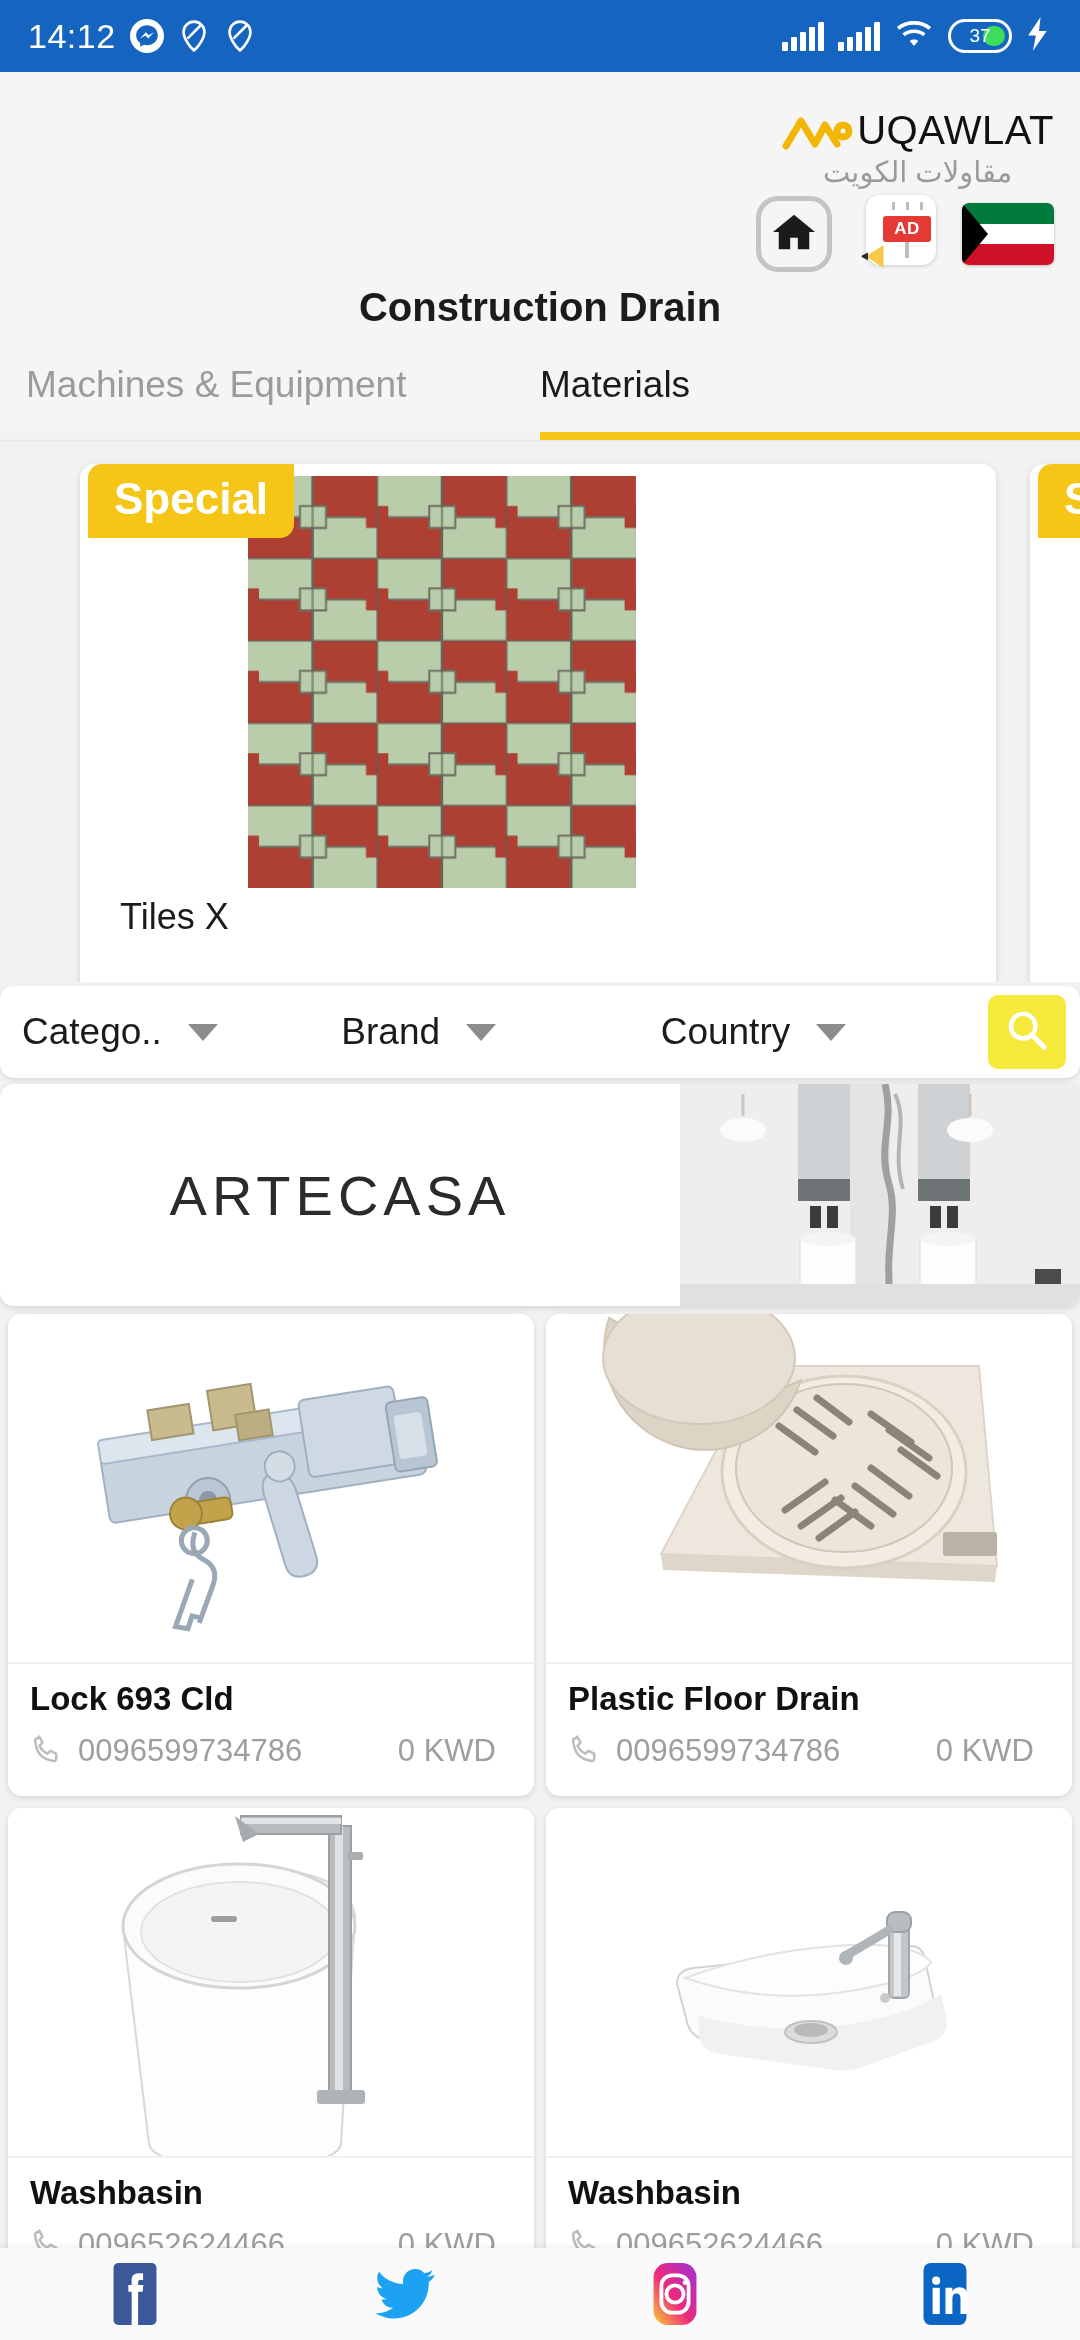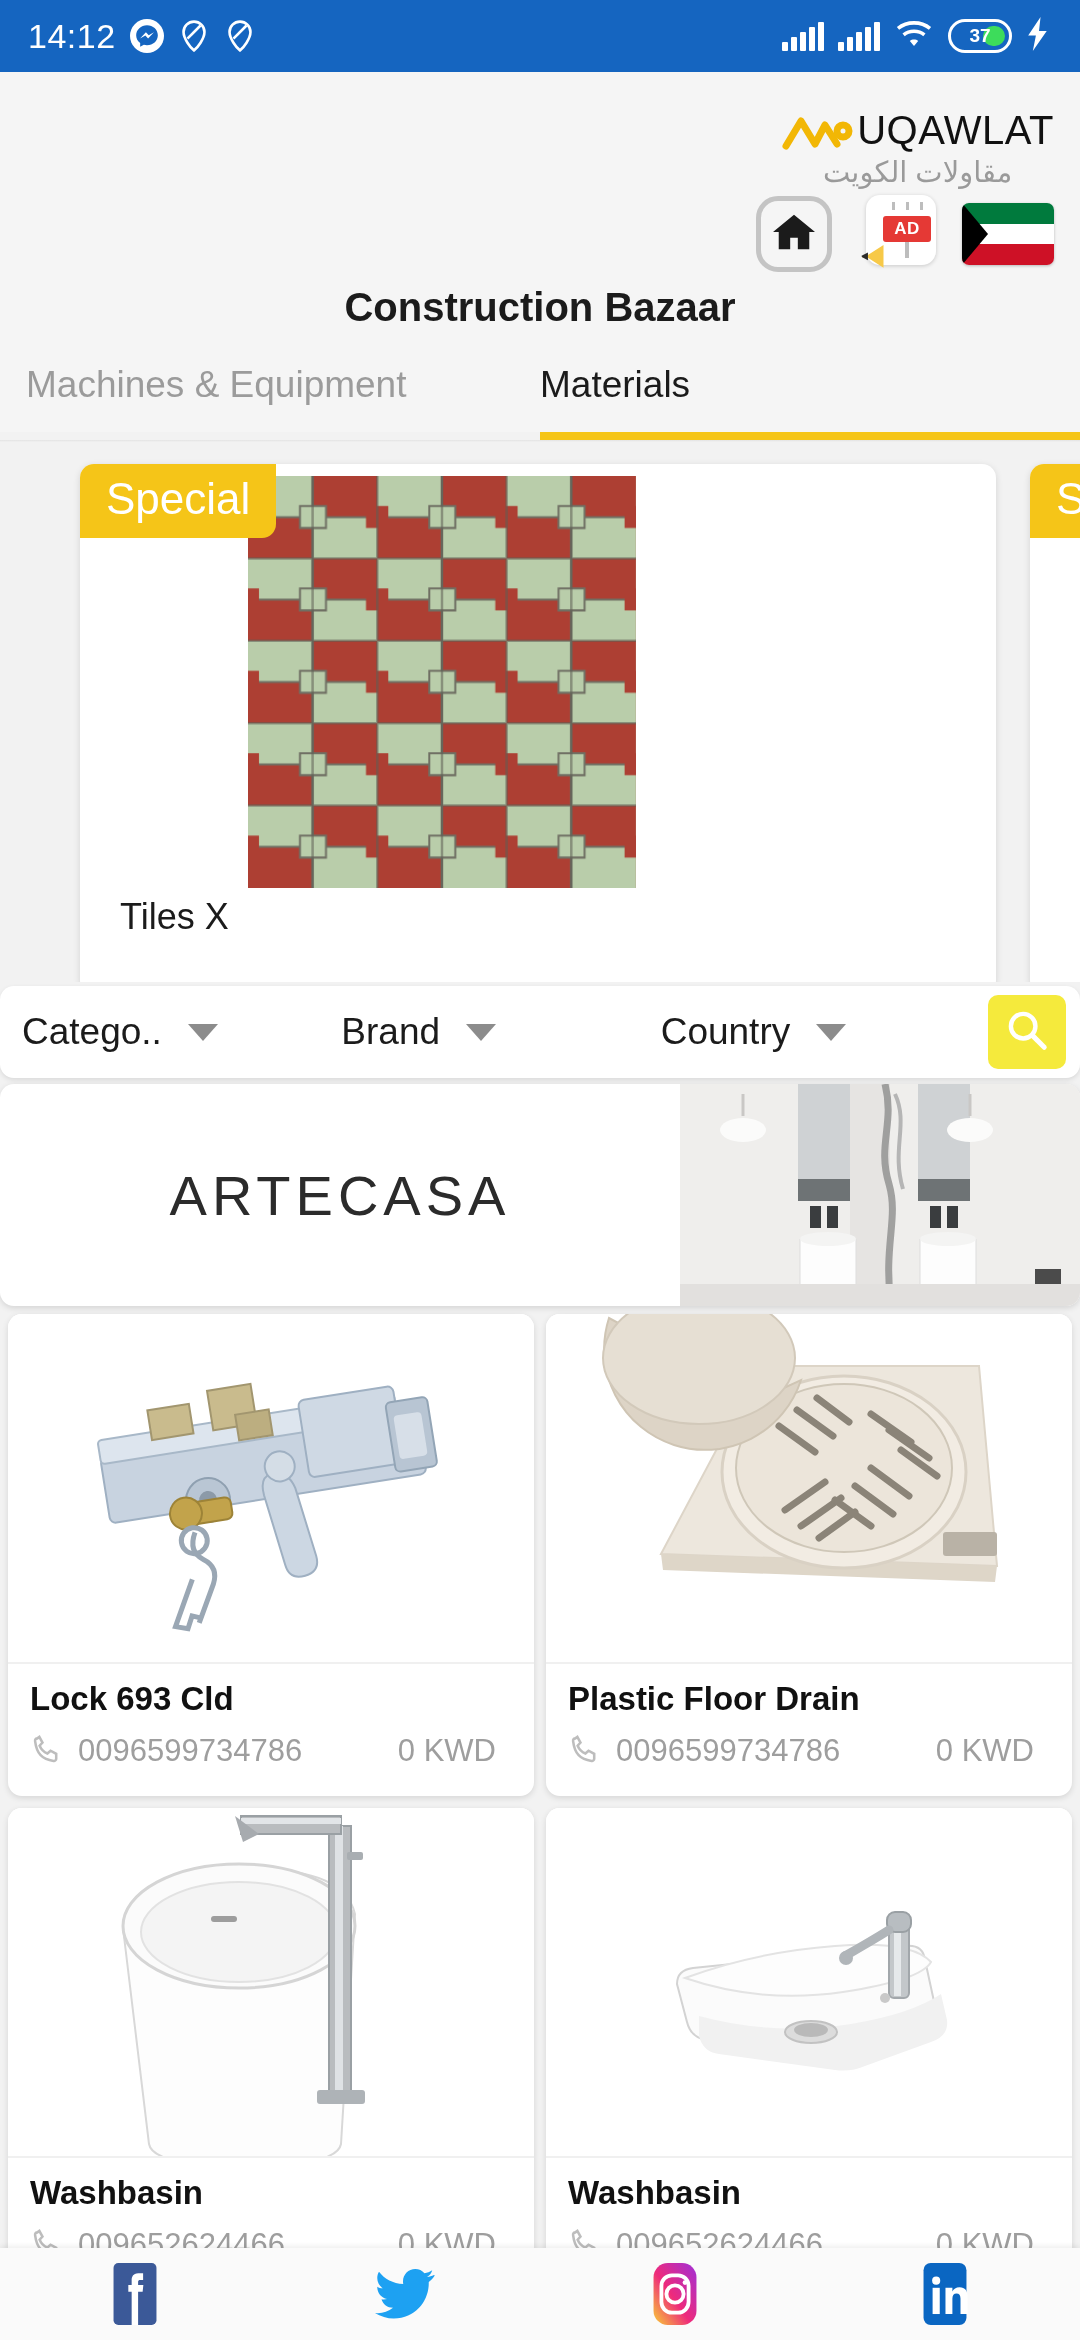--- a/index.html
+++ b/index.html
@@ -31,21 +31,21 @@
   .bars i:nth-child(1){height:9px}.bars i:nth-child(2){height:14px}
   .bars i:nth-child(3){height:19px}.bars i:nth-child(4){height:24px}
   .bars i:nth-child(5){height:29px}
   .batt {
     width: 64px; height: 34px; border: 3px solid #fff; border-radius: 17px;
     position: relative; display: flex; align-items: center; padding: 0 4px;
   }
   .batt .fill { position:absolute; right:4px; top:4px; bottom:4px; width:22px;
     background:#3ddc5b; border-radius: 11px; }
   .batt .pct { position: relative; z-index:2; color:#fff; font-size:19px;
-    font-weight:700; width:100%; text-align:center; }
+    font-weight:400; width:100%; text-align:center; }
 
   
   .appbar { background: #f5f5f5; padding: 22px 26px 0 26px; }
   .appbar-top { display: flex; align-items: flex-end; justify-content: space-between; flex-direction: column; }
   .logo { padding-top: 14px; }
   .logo-row { display: flex; align-items: center; }
   .logo-mark { width: 74px; height: 40px; margin-right: 2px; }
   .logo-text { font-size: 40px; letter-spacing: .5px; color: #111; font-weight: 400; }
   .logo-ar { font-size: 29px; color: #9a9a9a; text-align: center; margin-top: 2px; letter-spacing:1px;}
   .actions { display: flex; align-items: center; gap: 26px; padding-top: 6px; }
@@ -94,22 +94,22 @@
   .appbar-shadow { height: 2px; background: linear-gradient(#e3e3e3, #f2f2f2); }
 
   
   .carousel { position: relative; height: 540px; padding: 18px 0 0 0; overflow: hidden; }
   .promo-card {
     position: absolute; left: 80px; top: 22px; width: 916px; height: 530px;
     background: #fff; border-radius: 14px; box-shadow: 0 2px 7px rgba(0,0,0,.13);
   }
   .promo-card.peek { left: 1030px; width: 916px; }
   .badge {
-    position: absolute; left: 0; top: 0; background: #f5c518; color: #fff;
-    font-size: 44px; font-weight: 400; padding: 10px 26px 14px 26px;
+    position: absolute; left: 8px; top: 0; background: #f5c518; color: #fff;
+    font-size: 44px; font-weight: 700; padding: 10px 26px 14px 26px;
     border-radius: 14px 0 14px 0; z-index: 3;
   }
   .promo-img { position: absolute; left: 168px; top: 12px; width: 388px; height: 412px; overflow:hidden; }
   .tilegrid { width: 100%; height: 100%; }
   .promo-label { position: absolute; left: 40px; bottom: 56px; font-size: 36px; color: #1b1b1b; }
 
   
   .filterbar {
     margin-top: 4px; background: #fff; height: 92px; border-radius: 14px;
     box-shadow: 0 2px 5px rgba(0,0,0,.10);
@@ -262,21 +262,21 @@
         </div>
 
         <div class="flag">
           <div class="g"></div>
           <div class="w"></div>
           <div class="r"></div>
         </div>
       </div>
     </div>
 
-    <div class="page-title">Construction Bazaar</div>
+    <div class="page-title">Construction Drain</div>
 
     <div class="tabs">
       <div class="tab inactive">Machines &amp; Equipment</div>
       <div class="tab active">Materials</div>
     </div>
   </div>
   <div class="tab-underline">
     <span class="u"></span>
     <span class="u on"></span>
   </div>

